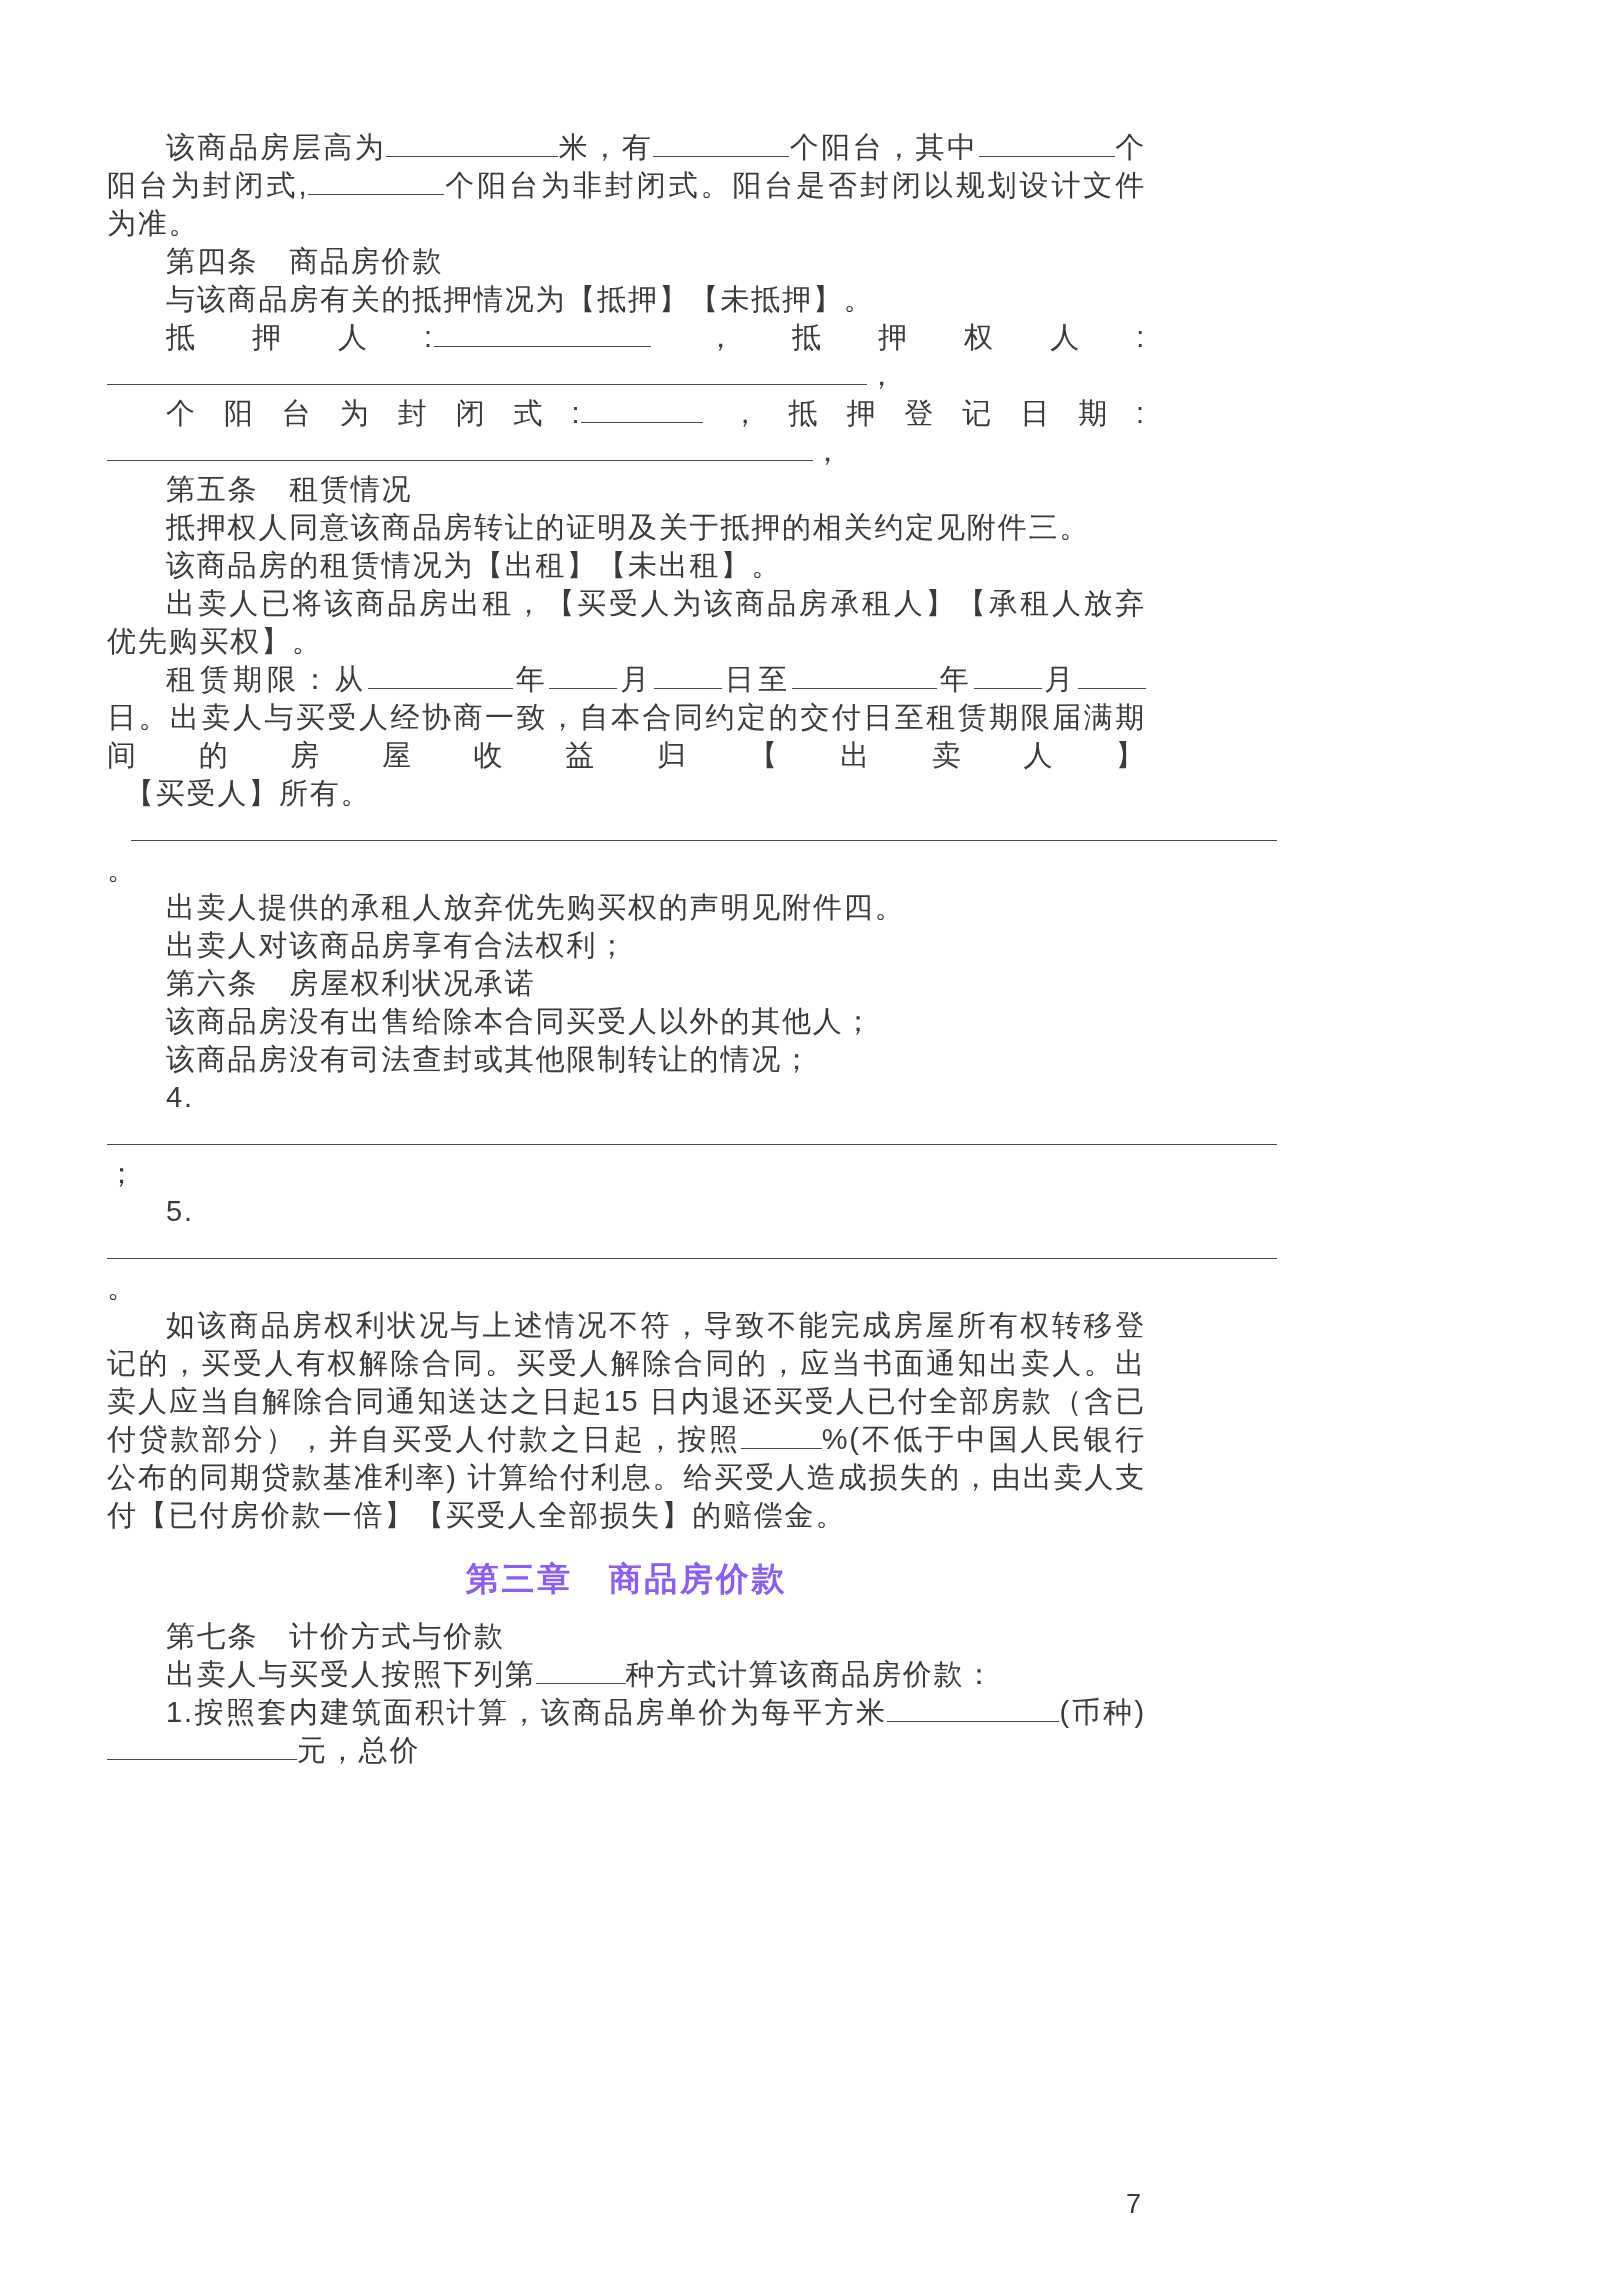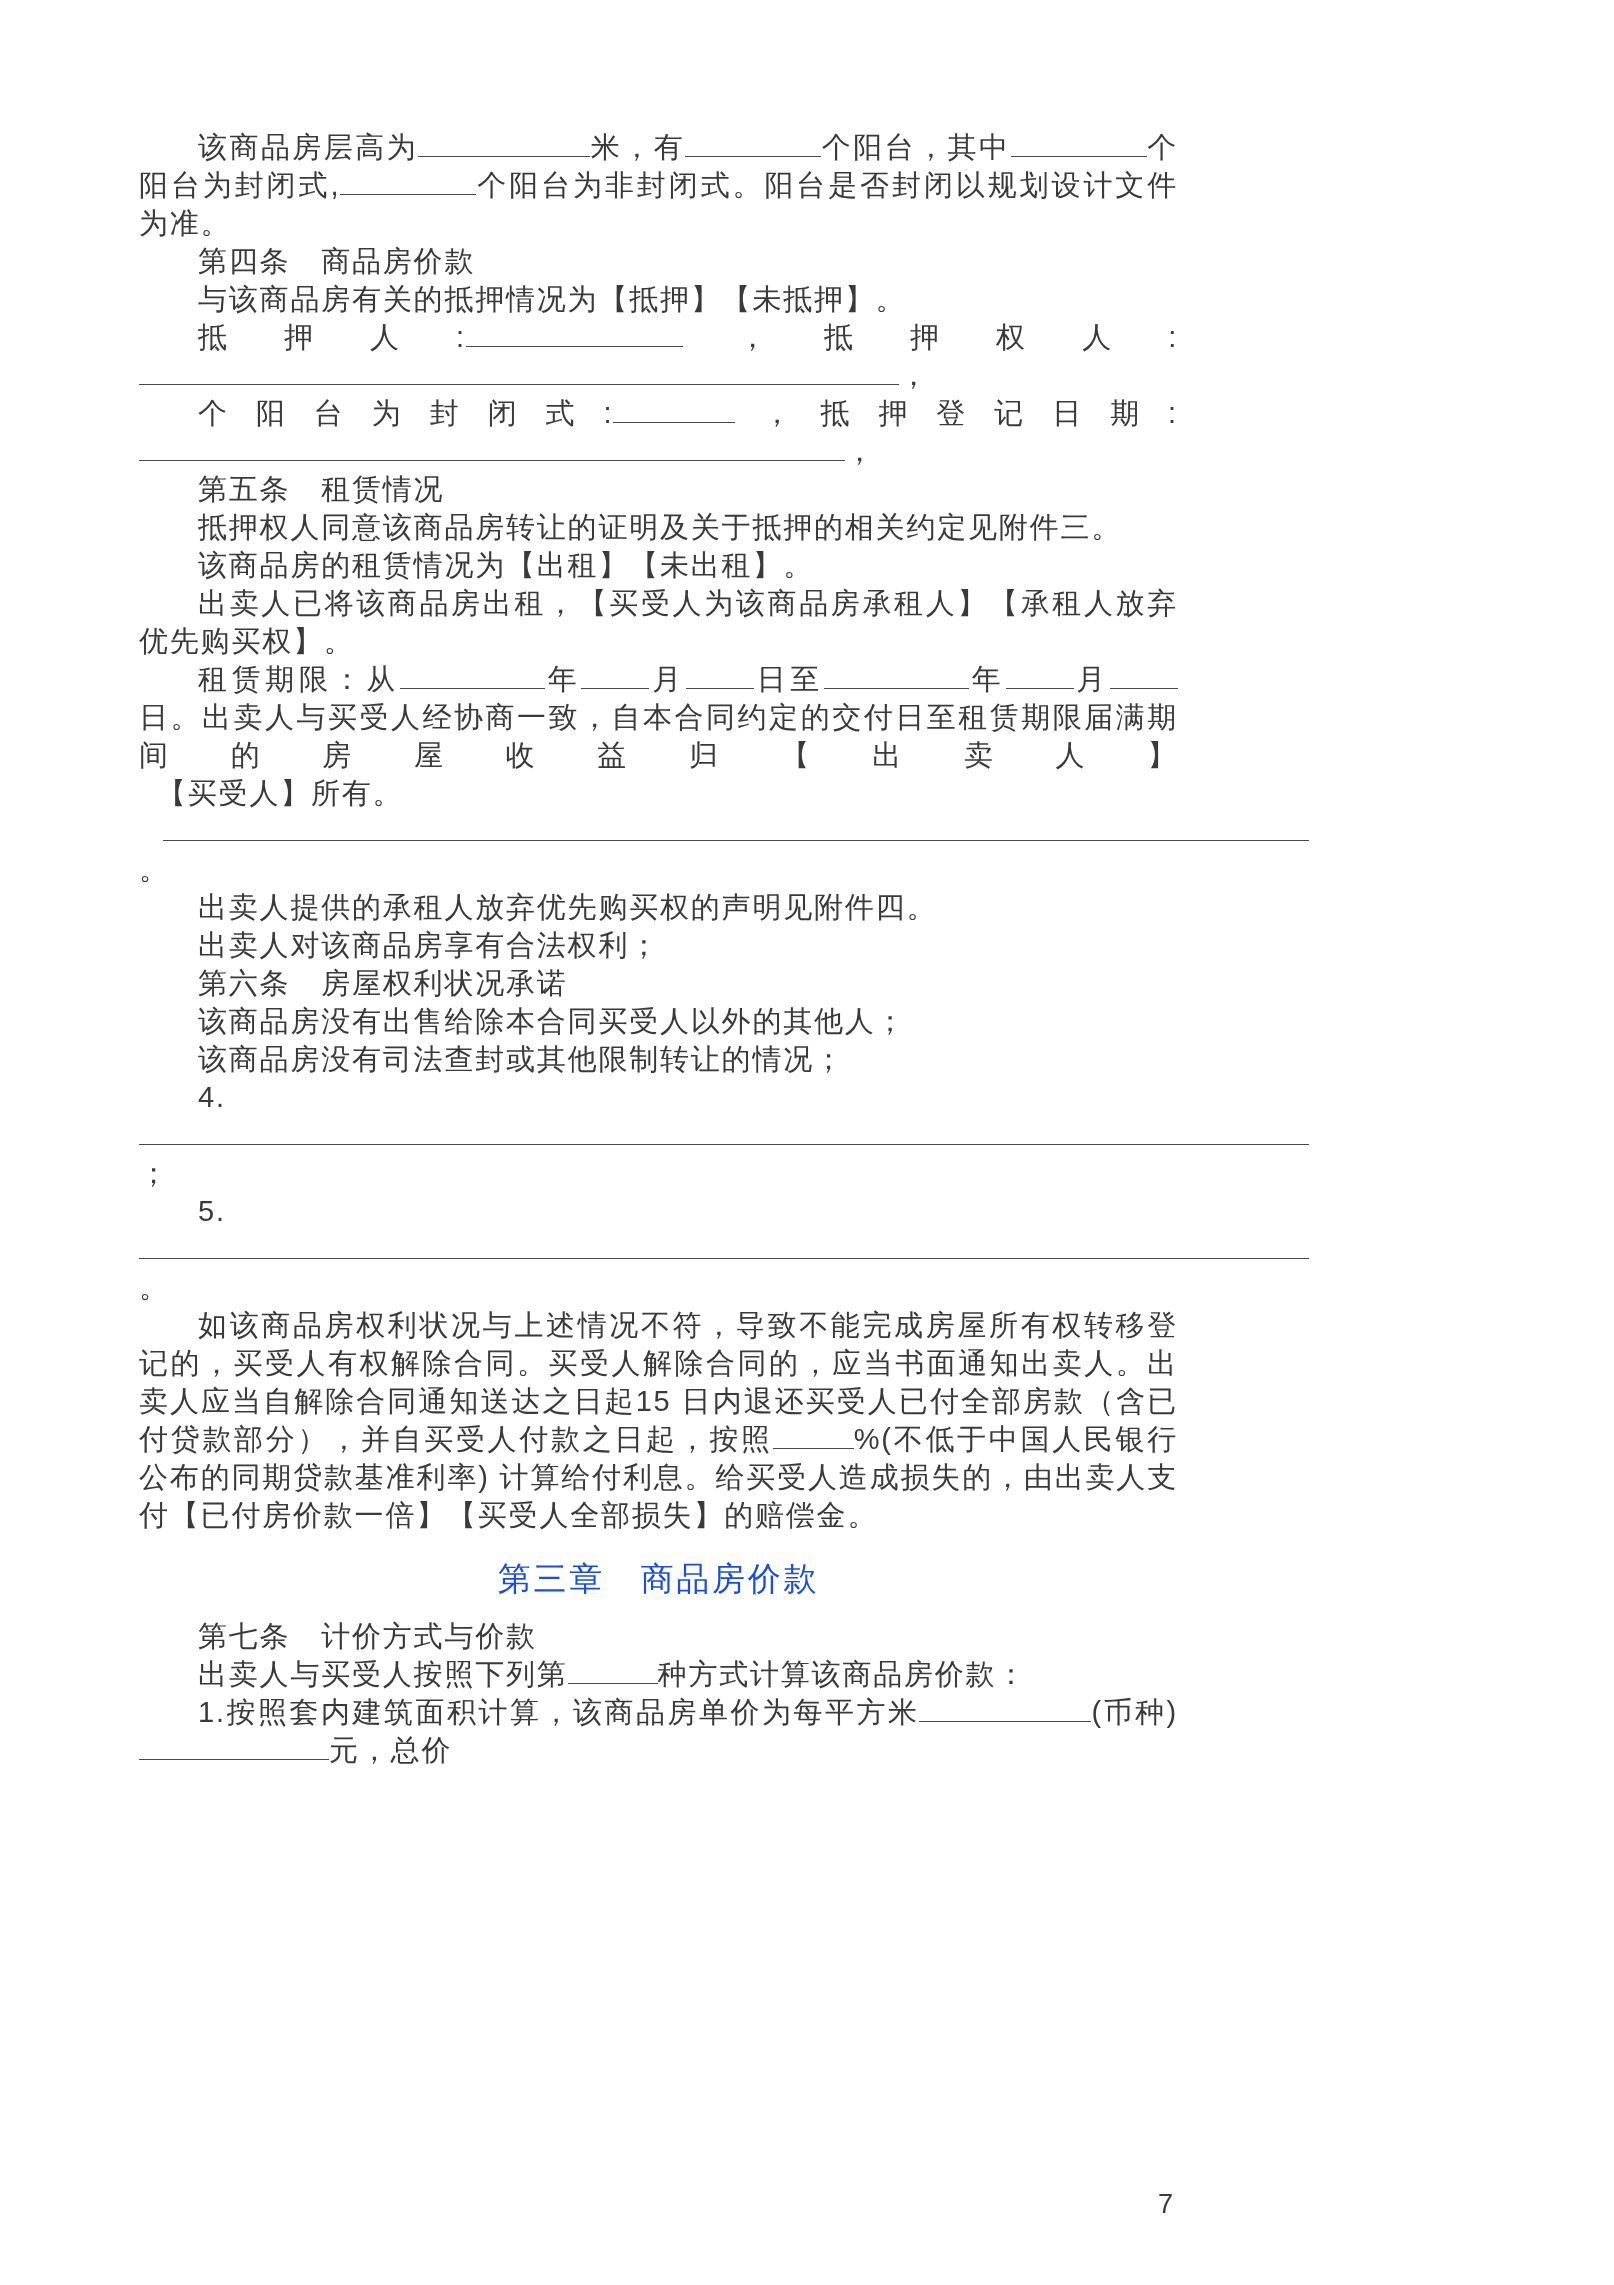--- a/index.html
+++ b/index.html
@@ -9,43 +9,42 @@
   }
   .page {
     position: relative;
     width: 1277px;
     height: 2285px;
     background: #ffffff;
     color: #3a3a3a;
     box-sizing: border-box;
     padding: 128px 131px 0 107px;
     overflow: hidden;
-    margin-left: 32px;
   }
   .para {
     margin: 0;
     font-size: 29px;
     line-height: 38px;
     letter-spacing: 1.8px;
     text-align: justify;
     word-break: break-all;
   }
   .para.indent { text-indent: 59px; }
   .para.hang { text-indent: 18px; }
   .para.blankline { text-indent: 23.5px; }
   .para.justify-last { text-align-last: justify; }
   .para.heading {
     font-size: 33px;
     line-height: 45px;
     text-align: center;
     text-align-last: center;
     letter-spacing: 2.7px;
     margin: 22px 0 16.3px 0;
-    color: #1d4ed8;
-    font-weight: 400;
+    color: #8b5cf6;
+    font-weight: 700;
   }
   .blank {
     display: inline-block;
     height: 27px;
     border-bottom: 1.8px solid #4a4a4a;
     vertical-align: baseline;
   }
   .pagenum {
     position: absolute;
     right: 136px;

